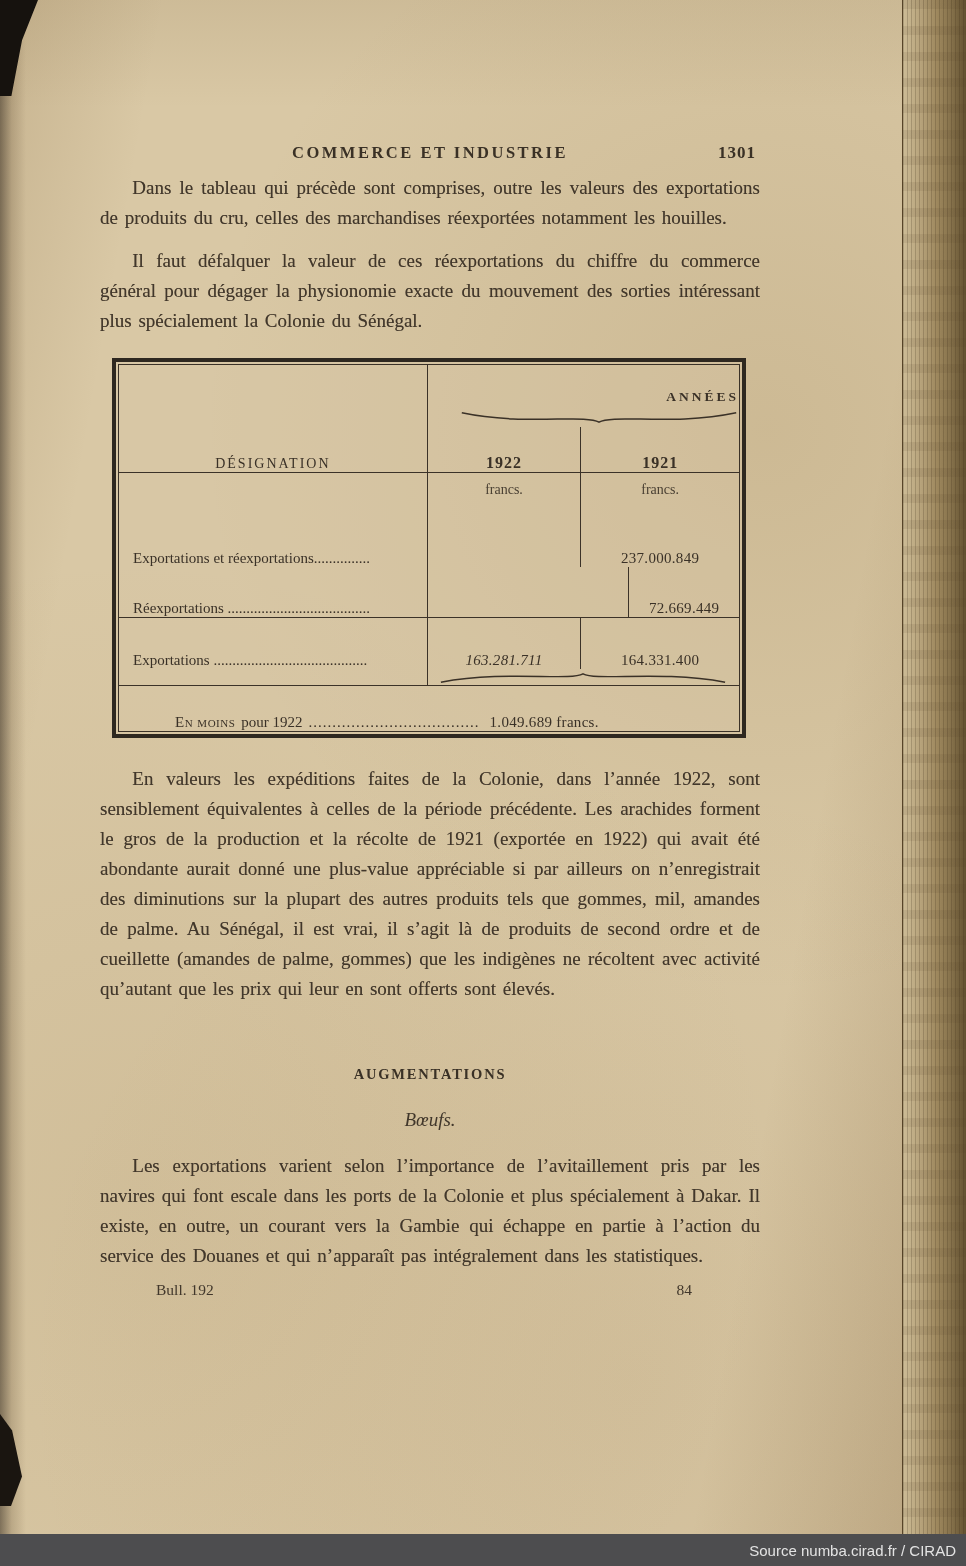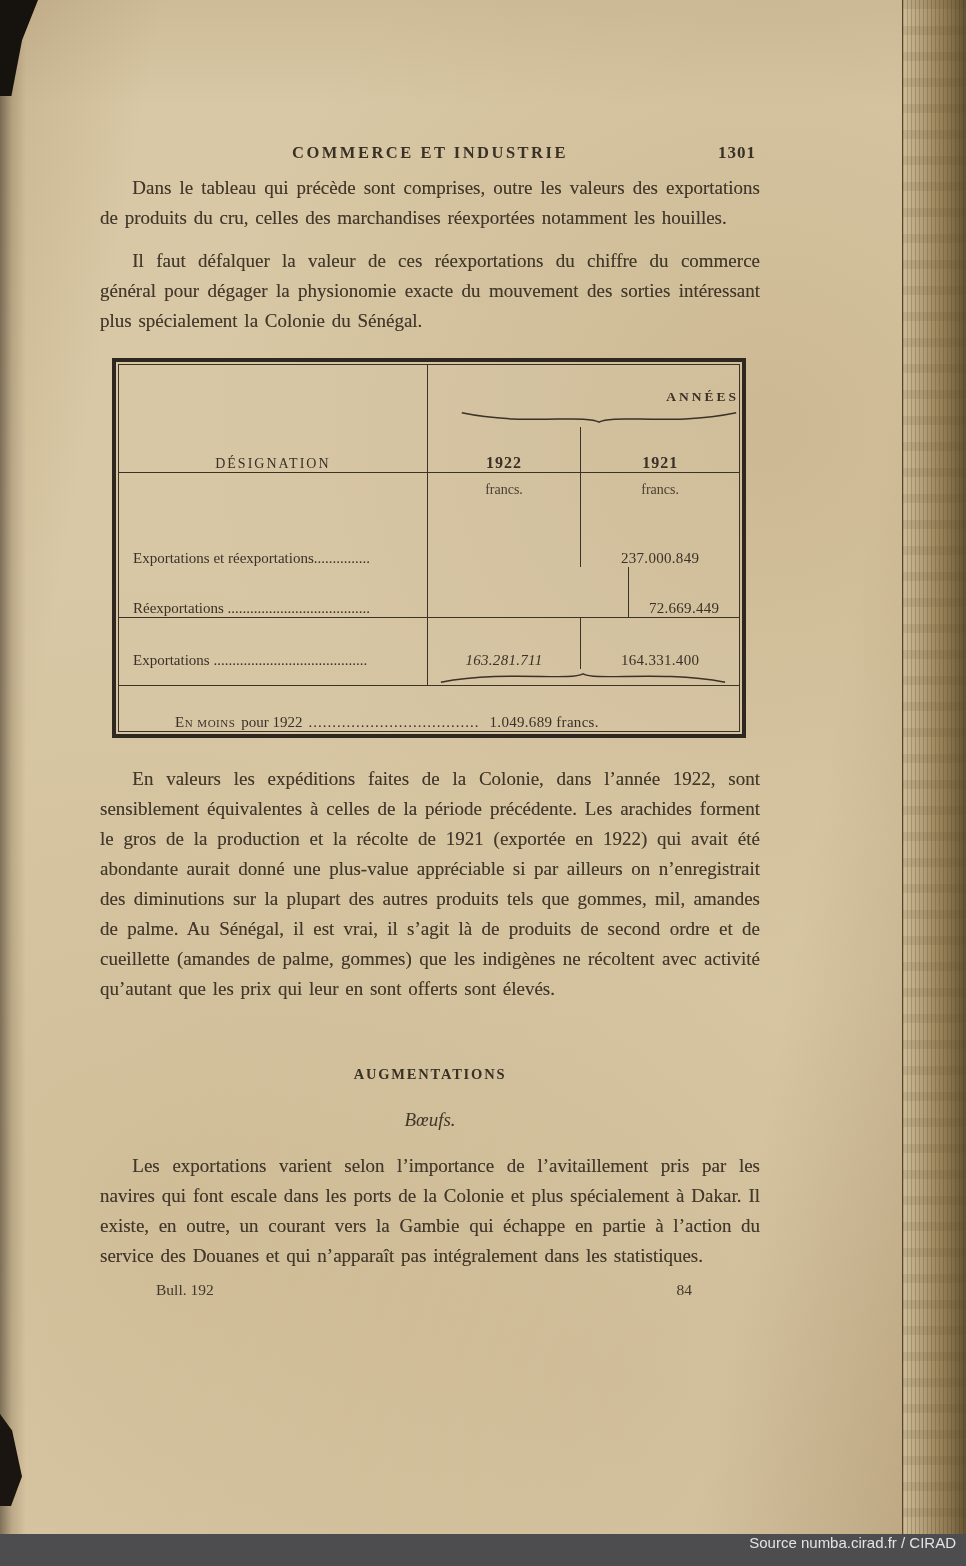--- a/index.html
+++ b/index.html
@@ -85,21 +85,21 @@
   .c-foot { grid-area:8/1/9/4; border-top:1px solid #3b3228; justify-content:flex-start;
     padding-left:56px; font-size:15px; }
   .sc { font-variant:small-caps; letter-spacing:0.5px;margin-top:20px; }
   .foot-rest { margin-left:6px; }
   .foot-dots { margin-left:6px; letter-spacing:1px; }
   .foot-val { margin-left:10px; font-weight:normal; letter-spacing:0.3px; }
   .val { font-size:15px; letter-spacing:0.3px; }
 
   
   .source-bar { position:absolute; left:0; bottom:0; width:966px; height:32px; background:#4d4d4f;
-    display:flex; align-items:flex-start; justify-content:flex-end; padding-right:10px;
+    display:flex; align-items:center; justify-content:flex-end; padding-right:10px;
     font-family:"Liberation Sans", sans-serif; font-size:15px; color:#e3e3e3; }
 </style>
 </head>
 <body>
 
 <div class="scan">
   <div class="paper">
     <div class="content">
 
       <div class="running-header">

